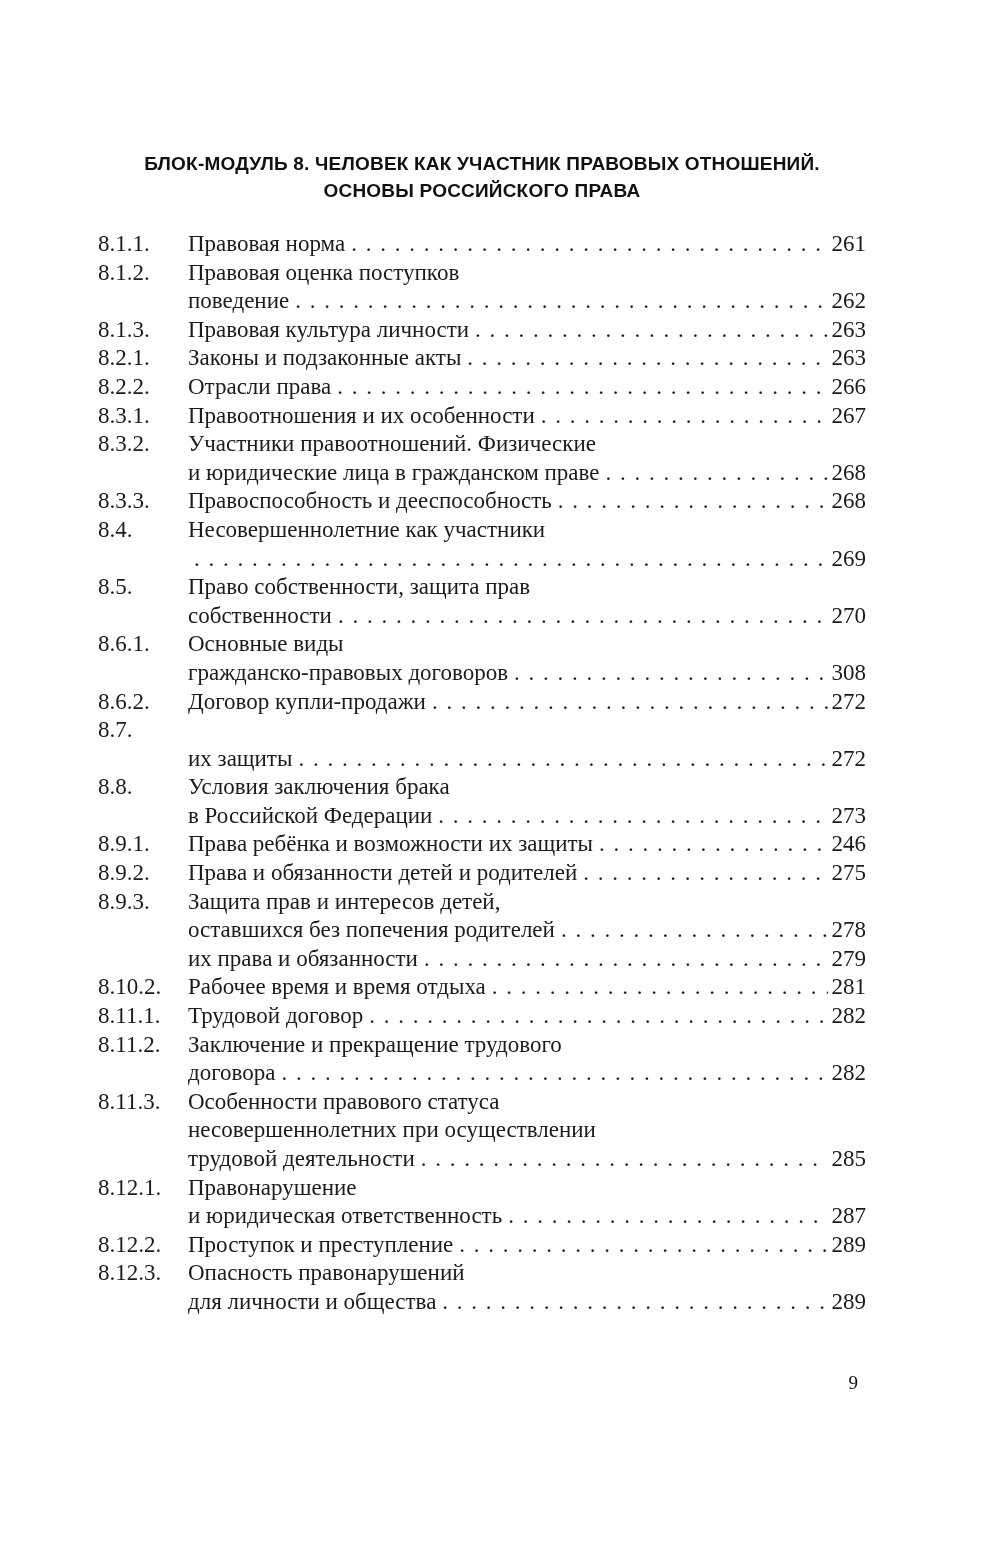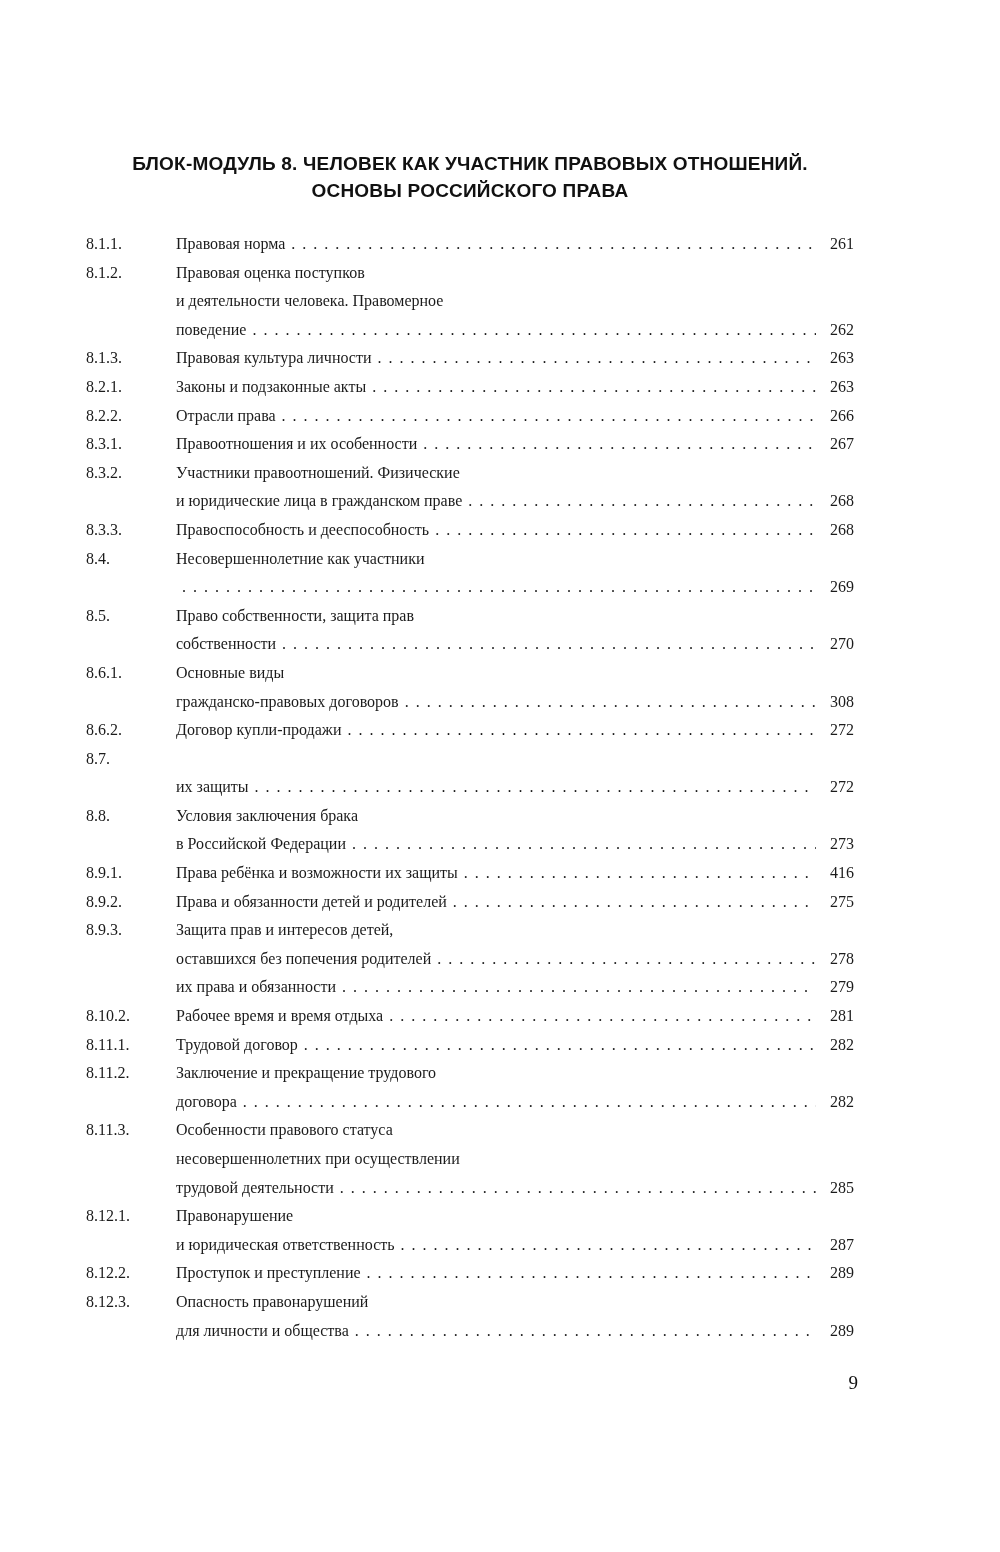--- a/index.html
+++ b/index.html
@@ -11,35 +11,35 @@
     width: 1000px;
     height: 1552px;
     position: relative;
     font-family: "Liberation Serif", serif;
     color: #1b1b1b;
     overflow: hidden;
   }
   .page-content {
     position: absolute;
     top: 150px;
-    left: 86px;
+    left: 98px;
     width: 768px;
   }
   .chapter-title {
     font-family: "Liberation Sans", sans-serif;
     font-weight: bold;
     font-size: 19px;
     line-height: 27px;
     text-align: center;
     letter-spacing: 0.2px;
     margin-bottom: 26px;
     color: #111;
   }
   .toc-list {
-    font-size: 16px;
+    font-size: 23px;
     line-height: 28.6px;
   }
   .toc-row {
     display: flex;
   }
   .toc-num {
     flex: none;
     width: 90px;
   }
   .toc-body {
@@ -90,23 +90,20 @@
         </span>
       </div>
       <div class="toc-row">
         <span class="toc-num">8.1.2.</span>
         <span class="toc-body">
           <span class="toc-text">Правовая оценка поступков</span>
         </span>
       </div>
       <div class="toc-row">
         <span class="toc-num"></span>
-        <span class="toc-body">
-          <span class="toc-text">и деятельности человека. Правомерное</span>
-        </span>
       </div>
       <div class="toc-row">
         <span class="toc-num"></span>
         <span class="toc-body">
           <span class="toc-text">поведение</span>
           <span class="dots">. . . . . . . . . . . . . . . . . . . . . . . . . . . . . . . . . . . . . . . . . . . . . . . . . . . . . . . . . . . . . . . . . . . . . . . . . . . . . . . . . . . . . . . . . . . . . . . . . . . . . . . . . . . . . . . . . . . . . . . .</span>
           <span class="toc-page">262</span>
         </span>
       </div>
       <div class="toc-row">
@@ -235,21 +232,21 @@
           <span class="toc-text">в Российской Федерации</span>
           <span class="dots">. . . . . . . . . . . . . . . . . . . . . . . . . . . . . . . . . . . . . . . . . . . . . . . . . . . . . . . . . . . . . . . . . . . . . . . . . . . . . . . . . . . . . . . . . . . . . . . . . . . . . . . . . . . . . . . . . . . . . . . .</span>
           <span class="toc-page">273</span>
         </span>
       </div>
       <div class="toc-row">
         <span class="toc-num">8.9.1.</span>
         <span class="toc-body">
           <span class="toc-text">Права ребёнка и возможности их защиты</span>
           <span class="dots">. . . . . . . . . . . . . . . . . . . . . . . . . . . . . . . . . . . . . . . . . . . . . . . . . . . . . . . . . . . . . . . . . . . . . . . . . . . . . . . . . . . . . . . . . . . . . . . . . . . . . . . . . . . . . . . . . . . . . . . .</span>
-          <span class="toc-page">416</span>
+          <span class="toc-page">246</span>
         </span>
       </div>
       <div class="toc-row">
         <span class="toc-num">8.9.2.</span>
         <span class="toc-body">
           <span class="toc-text">Права и обязанности детей и родителей</span>
           <span class="dots">. . . . . . . . . . . . . . . . . . . . . . . . . . . . . . . . . . . . . . . . . . . . . . . . . . . . . . . . . . . . . . . . . . . . . . . . . . . . . . . . . . . . . . . . . . . . . . . . . . . . . . . . . . . . . . . . . . . . . . . .</span>
           <span class="toc-page">275</span>
         </span>
       </div>

